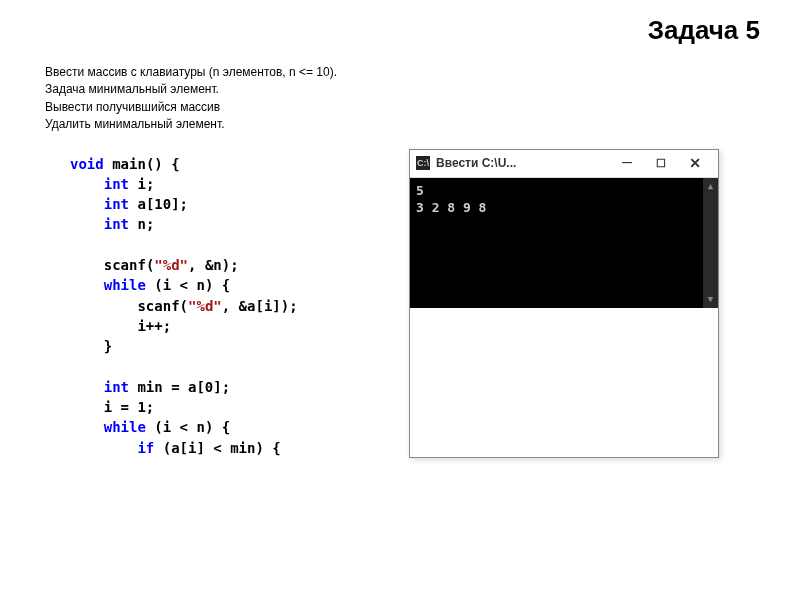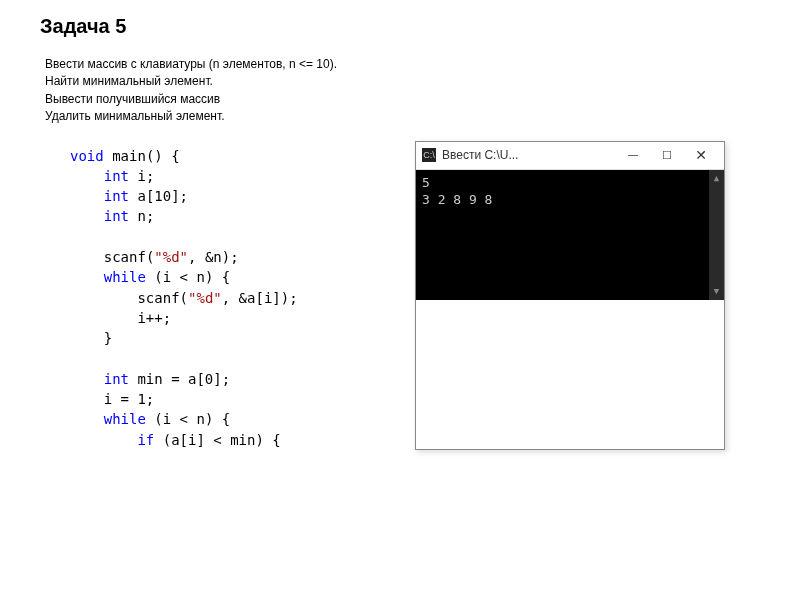--- a/index.html
+++ b/index.html
@@ -5,37 +5,38 @@
     * { margin: 0; padding: 0; box-sizing: border-box; }
     body {
       width: 800px;
       height: 600px;
       background: #ffffff;
       font-family: Arial, sans-serif;
       padding: 15px 40px;
       position: relative;
     }
     .title {
-      text-align: left;
-      font-size: 20px;
+      text-align: right;
+      font-size: 26px;
       font-weight: bold;
       color: #000;
       margin-bottom: 18px;
     }
     .task-desc {
       font-size: 12px;
       color: #000;
       line-height: 1.45;
       margin-bottom: 20px;
       padding-left: 5px;
     }
     .content-area {
       display: flex;
-      gap: 15px;
+      gap: 9px;
       padding-left: 30px;
+      font-weight: bold;
     }
     .code-block {
       font-family: Consolas, monospace;
       font-size: 14px;
       line-height: 1.45;
       color: #000;
       flex: 0 0 auto;
       width: 330px;
     }
     .code-line {
@@ -112,21 +113,21 @@
       font-size: 9px;
     }
   </style>
 </head>
 <body>
 
 <h1 class="title">Задача 5</h1>
 
 <div class="task-desc">
   <div>Ввести массив с клавиатуры (n элементов, n &lt;= 10).</div>
-  <div>Найти минимальный элемент.</div>
+  <div>Задача минимальный элемент.</div>
   <div>Вывести получившийся массив</div>
   <div>Удалить минимальный элемент.</div>
 </div>
 
 <div class="content-area">
   <div class="code-block">
     <div class="code-line"><span class="kw">void</span> <span>main</span>() {</div>
     <div class="code-line">    <span class="kw">int</span> <span>i;</span></div>
     <div class="code-line">    <span class="kw">int</span> <span>a[10];</span></div>
     <div class="code-line">    <span class="kw">int</span> <span>n;</span></div>

